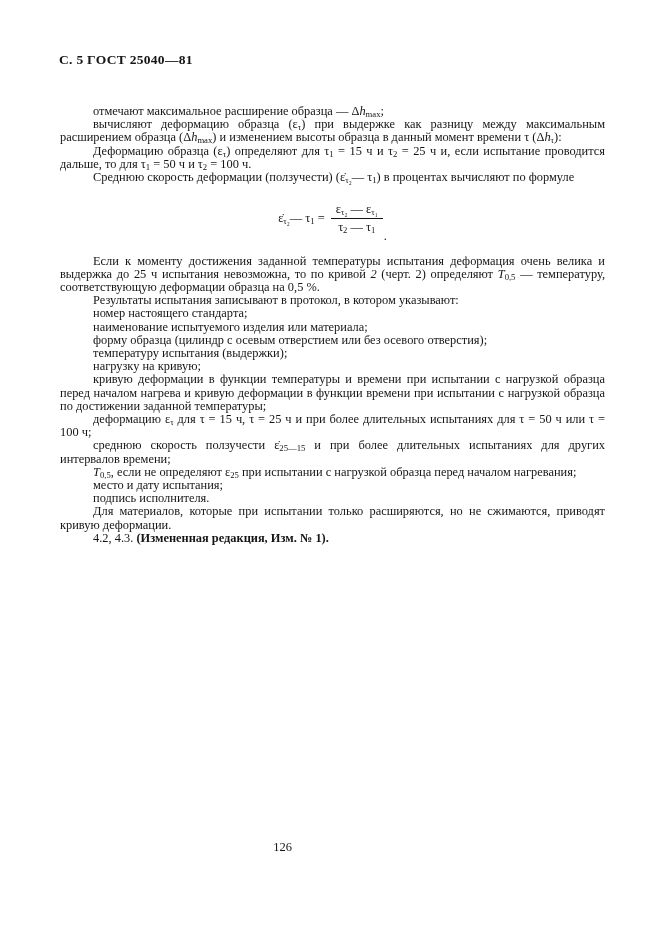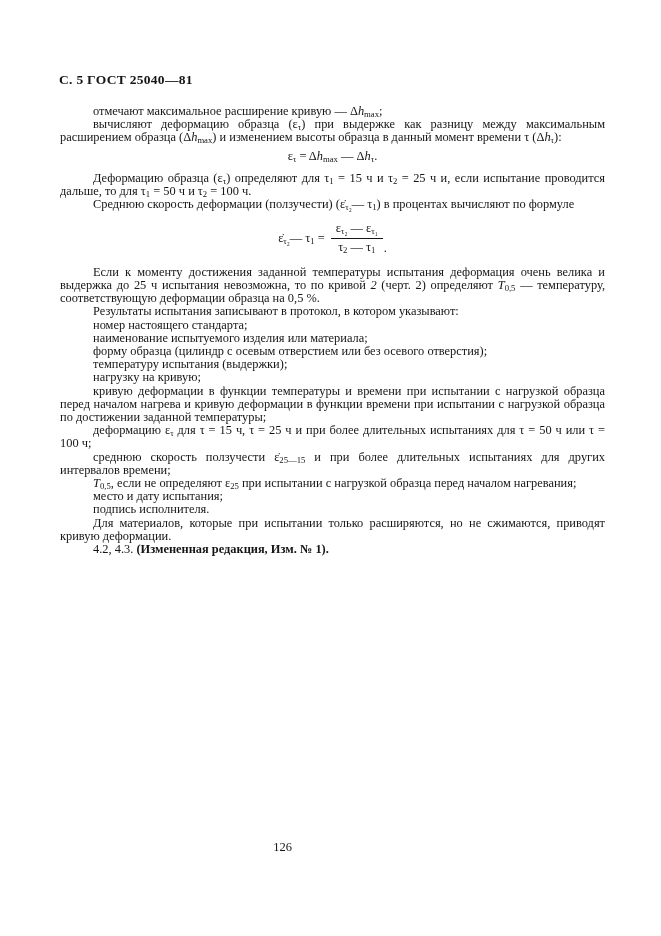--- a/index.html
+++ b/index.html
@@ -6,21 +6,21 @@
   body {
     width: 661px; height: 936px;
     background: #ffffff;
     font-family: "Liberation Serif", serif;
     color: #151515;
     position: relative;
     overflow: hidden;
   }
   .page { position: absolute; inset: 0; background: #ffffff; }
   .header {
-    position: absolute; left: 59px; top: 72px;
+    position: absolute; left: 59px; top: 52px;
     font-weight: bold; font-size: 13.5px; letter-spacing: 0.3px;
     white-space: nowrap;
   }
   .doc-body {
     position: absolute; left: 60px; top: 105px; width: 545px;
     font-size: 12.4px; line-height: 13.2px;
   }
   .para {
     margin: 0;
     text-indent: 33px;
@@ -30,41 +30,40 @@
     text-align: center;
     text-indent: 0;
     margin: 5px 0 9px 0;
     white-space: nowrap;
   }
   .formula-frac {
     display: flex; justify-content: center; align-items: center;
     margin: 9px 0 10px 0;
   }
   .f-lhs { margin-right: 5px; white-space: nowrap; }
-  .frac { display: inline-flex; flex-direction: column; text-align: center; margin: 2px 1px; }
+  .frac { display: inline-flex; flex-direction: column; text-align: center; margin: 10px 1px; }
   .frac .num { border-bottom: 1px solid #151515; padding: 0 5px 2px 5px; }
   .frac .den { padding: 2px 5px 0 5px; }
   .f-tail { align-self: flex-end; margin-bottom: 1px; }
   .it { font-style: italic; }
   .bd { font-weight: bold; }
   .sb { font-size: 0.7em; vertical-align: -0.28em; line-height: 0; letter-spacing: 0; }
   .page-number {
     position: absolute; left: 0; top: 840px; width: 565px;
     text-align: center; font-size: 12.5px;
   }
 </style>
 </head>
 <body>
 
 <div class="page">
   <div class="header">С. 5 ГОСТ 25040—81</div>
   <div class="doc-body">
-      <p class="para"><span>отмечают максимальное расширение кривую — Δ</span><span class="it">h</span><span class="sb">max</span><span>;</span></p>
+      <p class="para"><span>отмечают максимальное расширение образца — Δ</span><span class="it">h</span><span class="sb">max</span><span>;</span></p>
       <p class="para"><span>вычисляют деформацию образца (ε</span><span class="sb">τ</span><span>) при выдержке как разницу между максимальным расширением образца (Δ</span><span class="it">h</span><span class="sb">max</span><span>) и изменением высоты образца в данный момент времени τ (Δ</span><span class="it">h</span><span class="sb">τ</span><span>):</span></p>
-      <div class="formula"><span>ε</span><span class="sb">τ</span><span> = Δ</span><span class="it">h</span><span class="sb">max</span><span> — Δ</span><span class="it">h</span><span class="sb">τ</span><span>.</span></div>
       <p class="para"><span>Деформацию образца (ε</span><span class="sb">τ</span><span>) определяют для τ</span><span class="sb">1</span><span> = 15 ч и τ</span><span class="sb">2</span><span> = 25 ч и, если испытание проводится дальше, то для τ</span><span class="sb">1</span><span> = 50 ч и τ</span><span class="sb">2</span><span> = 100 ч.</span></p>
       <p class="para"><span>Среднюю скорость деформации (ползучести) (ε̇</span><span class="sb">τ₂</span><span>— τ</span><span class="sb">1</span><span>) в процентах вычисляют по формуле</span></p>
       <div class="formula-frac">
         <span class="f-lhs"><span>ε̇</span><span class="sb">τ₂</span><span>— τ</span><span class="sb">1</span><span> = </span></span>
         <span class="frac">
           <span class="num"><span>ε</span><span class="sb">τ₂</span><span> — ε</span><span class="sb">τ₁</span></span>
           <span class="den"><span>τ</span><span class="sb">2</span><span> — τ</span><span class="sb">1</span></span>
         </span>
         <span class="f-tail"><span>.</span></span>
       </div>

